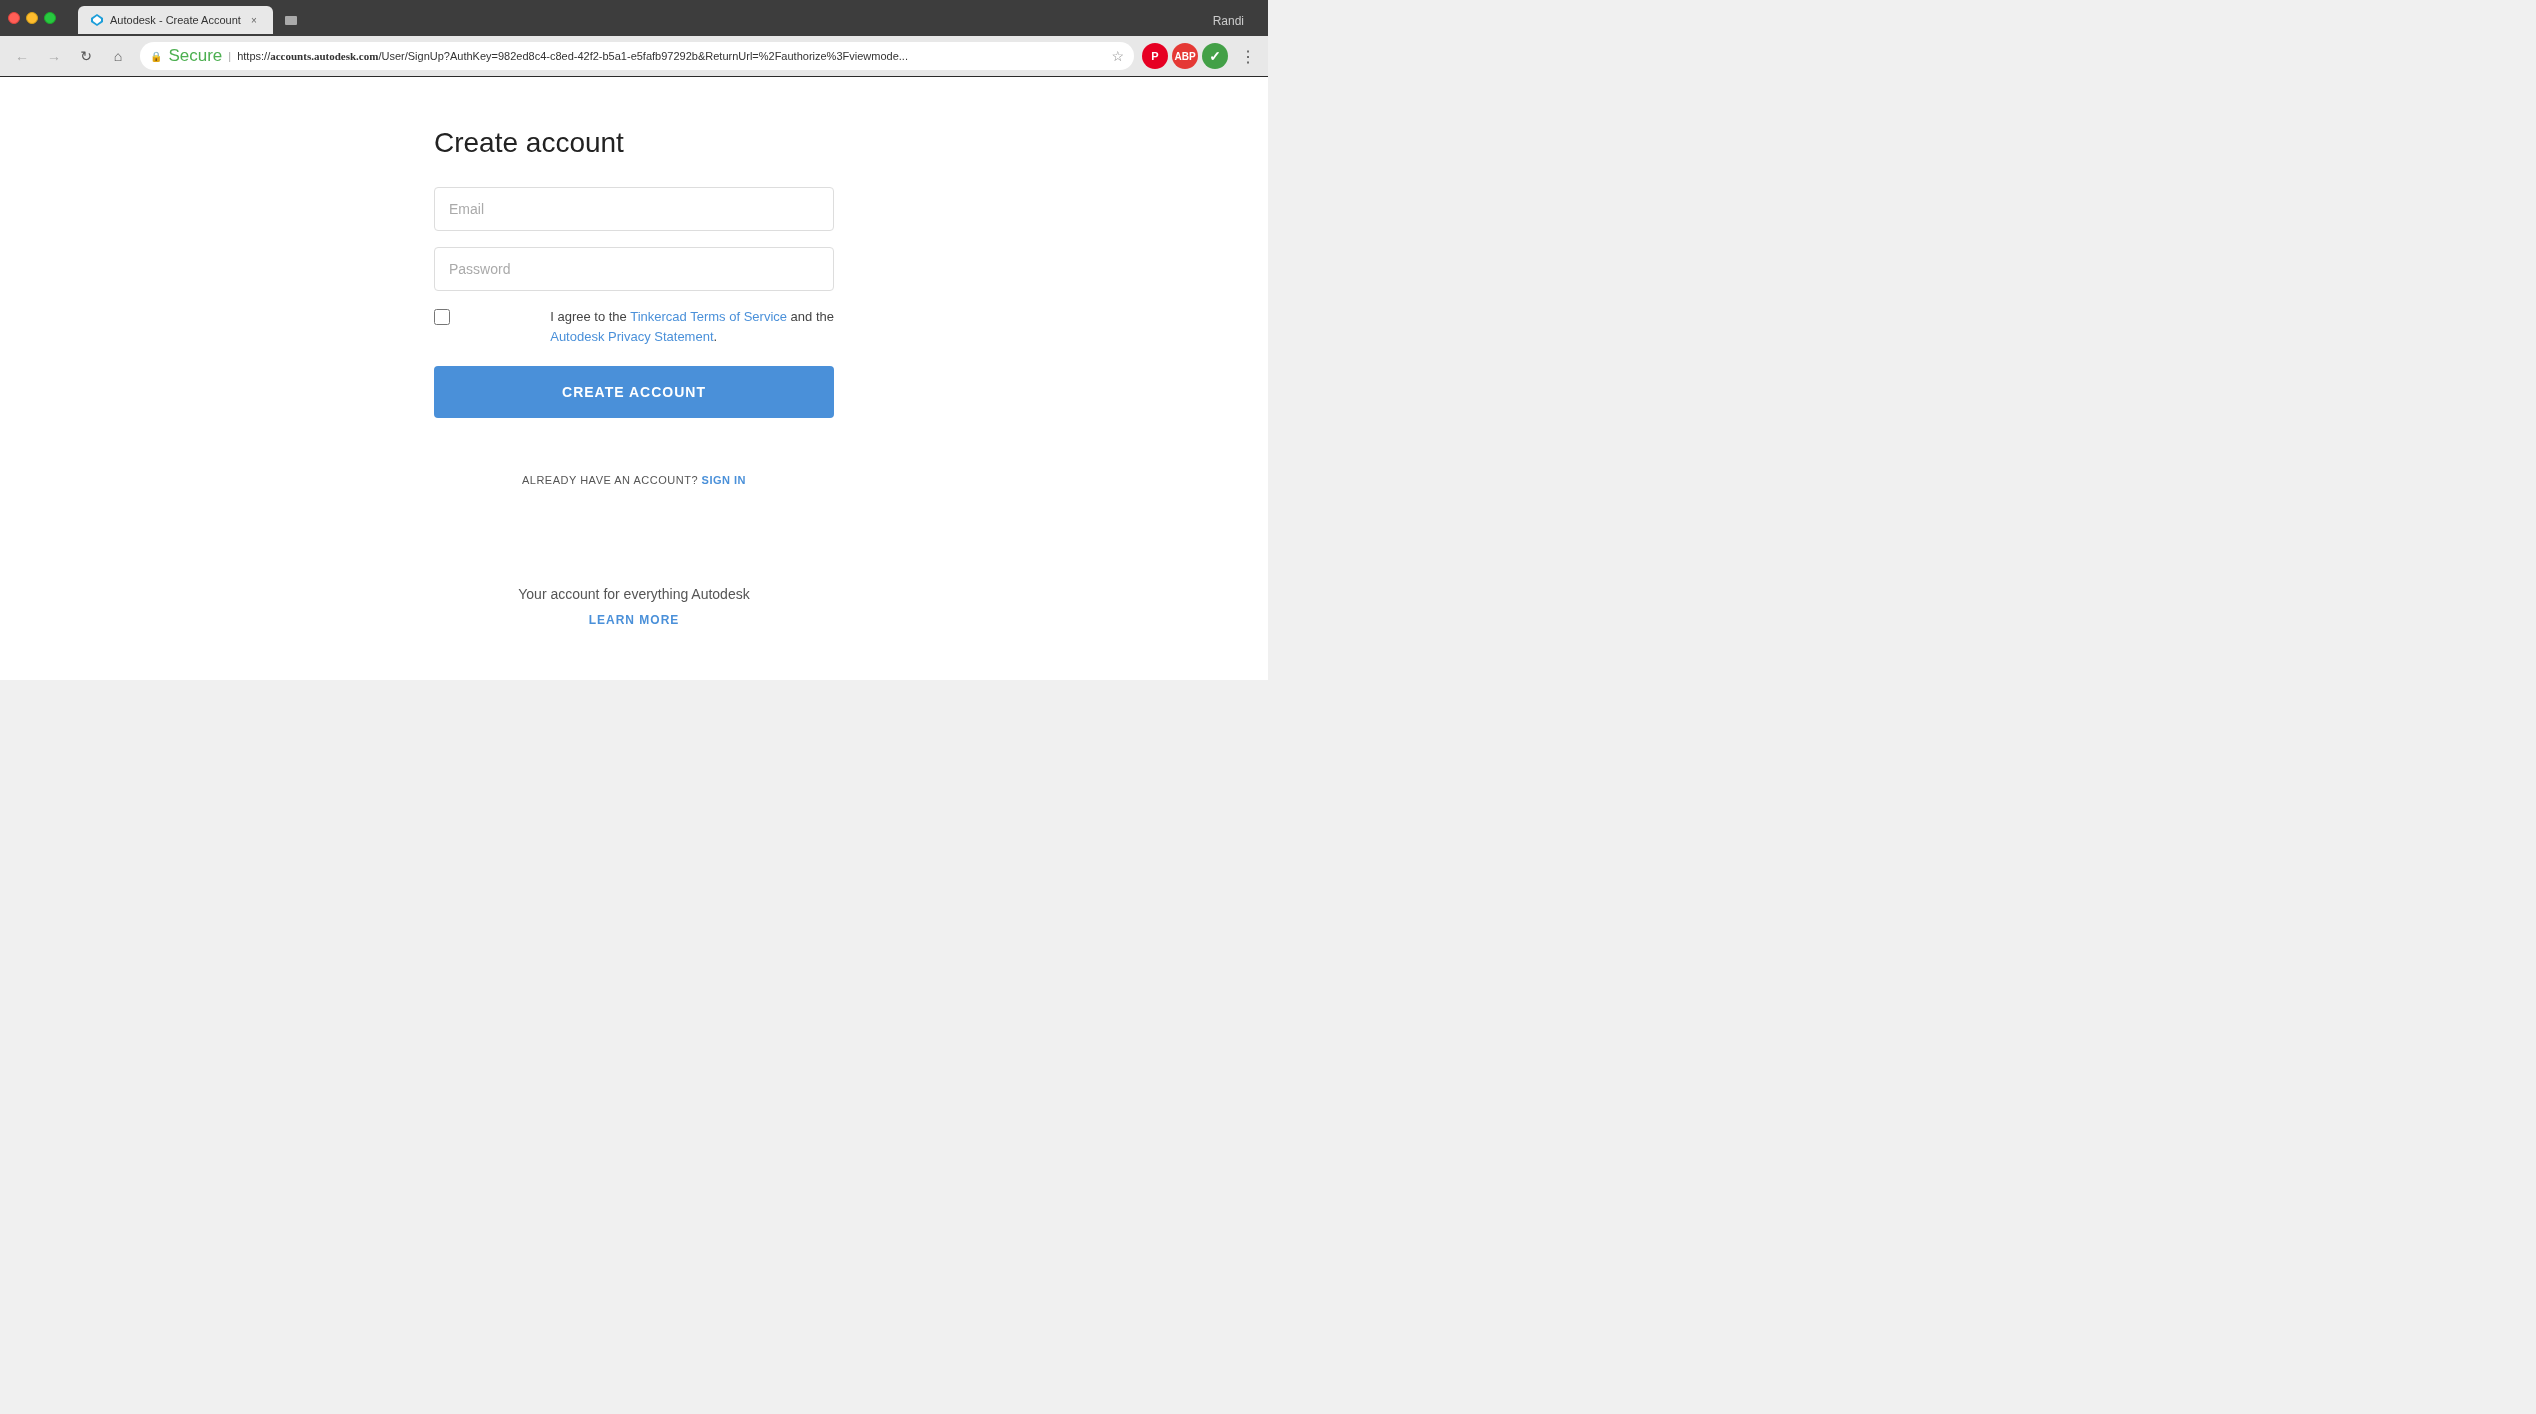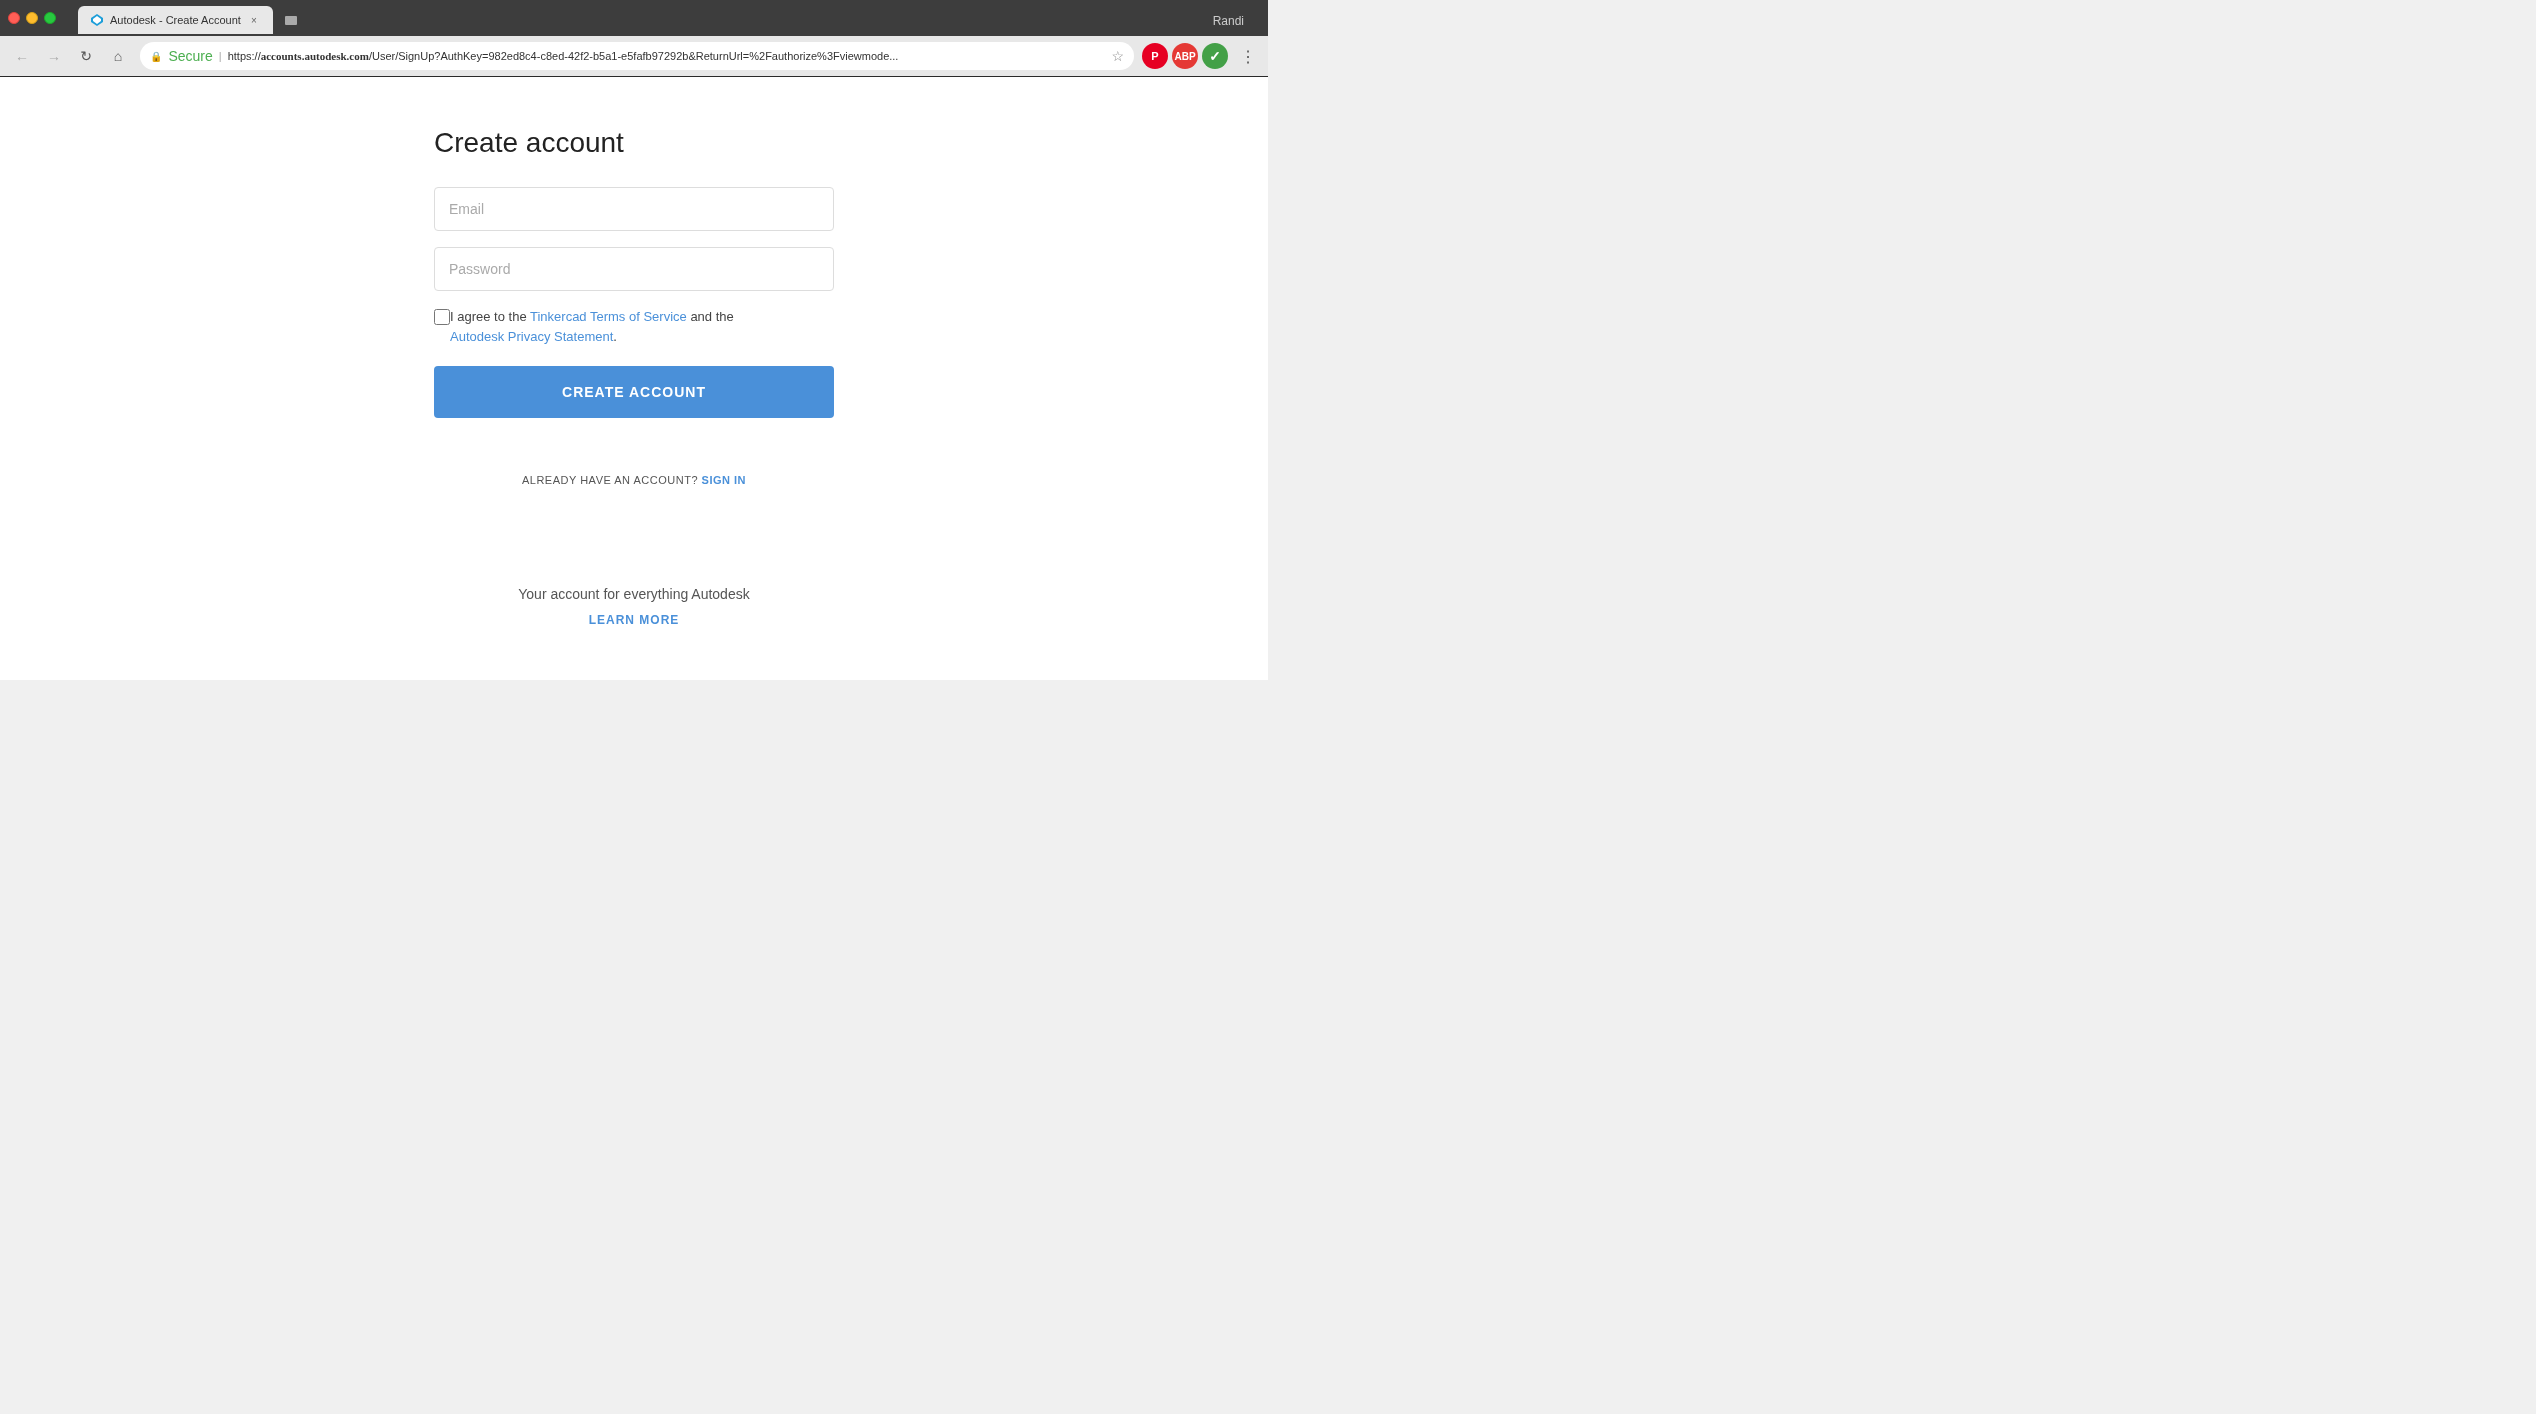--- a/index.html
+++ b/index.html
@@ -158,21 +158,21 @@
       overflow: hidden;
     }
 
     .secure-icon {
       color: #4caf50;
       font-size: 10px;
     }
 
     .secure-label {
       color: #4caf50;
-      font-size: 14px;
+      font-size: 17px;
     }
 
     .address-separator {
       color: #aaa;
       font-size: 11px;
     }
 
     .address-url {
       font-size: 11px;
       color: #333;
@@ -259,20 +259,21 @@
 
     .form-input::placeholder {
       color: #aaa;
     }
 
     .terms-row {
       display: flex;
       align-items: flex-start;
       margin-bottom: 20px;
       width: 100%;
+      justify-content: space-between;
     }
 
     .terms-checkbox {
       width: 16px;
       height: 16px;
       margin-top: 2px;
       border: 1px solid #aaa;
       flex-shrink: 0;
       cursor: pointer;
     }

